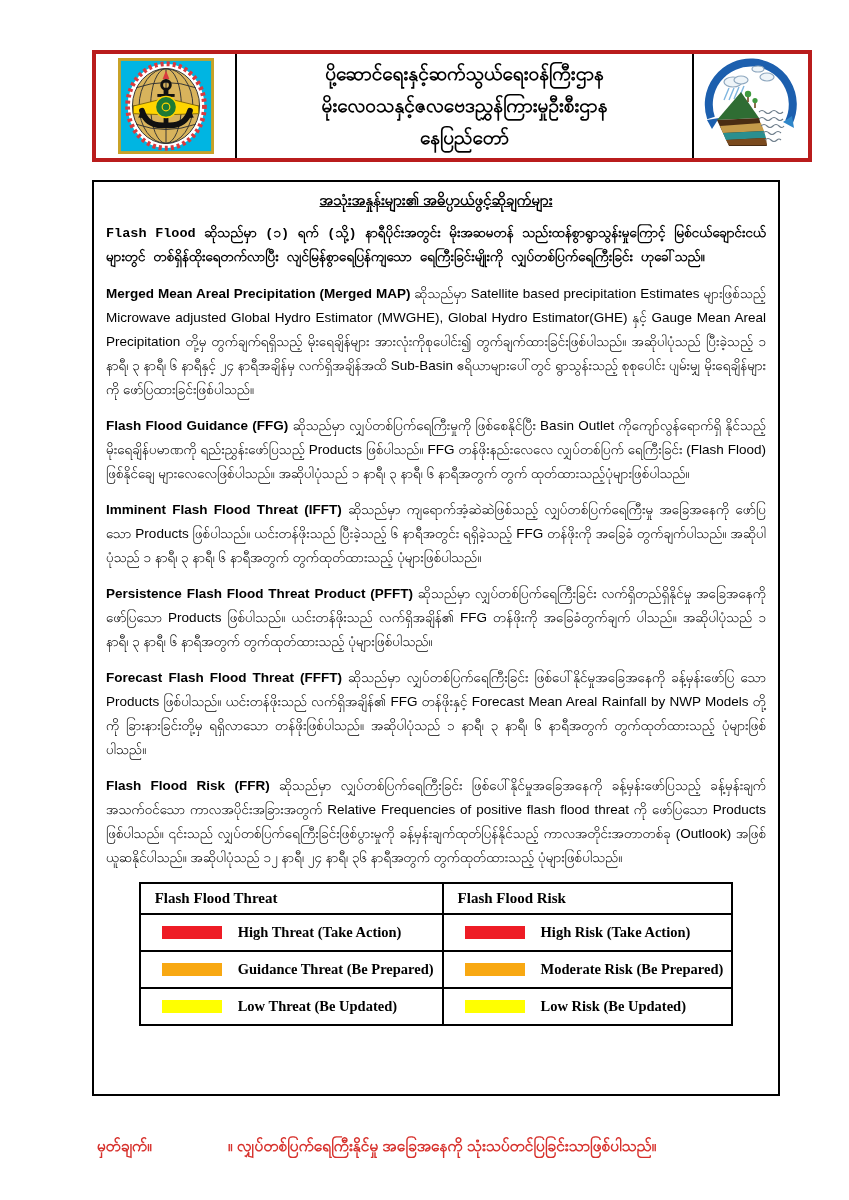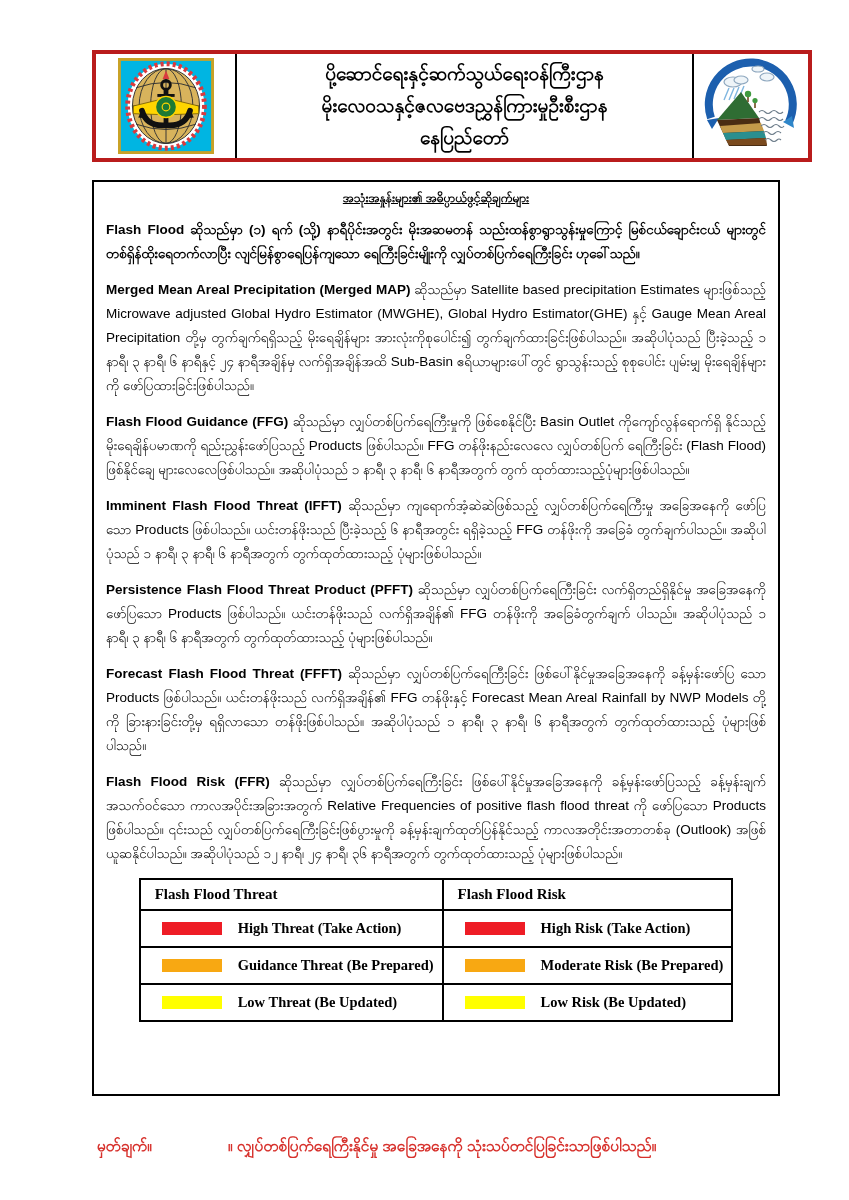--- a/index.html
+++ b/index.html
@@ -21,25 +21,25 @@
   .logo-motc{width:96px;height:96px;display:block;}
   .logo-dmh{width:100px;height:100px;display:block;}
   
   .main-box{
     position:absolute;left:92px;top:180px;width:688px;min-height:916px;
     border:2px solid #000;box-sizing:border-box;background:#fff;
     padding:6px 12px 12px;
   }
   .doc-title{
     text-align:center;font-weight:bold;text-decoration:underline;
-    font-size:12px;margin:2px 0 10px;color:#000;
+    font-size:15px;margin:2px 0 10px;color:#000;
   }
   .para{font-size:13.5px;line-height:24px;text-align:justify;margin:0 0 12px;color:#000;}
   .para .term{font-weight:bold;}
-  .para.bold-para{font-weight:bold;}
+  .para.bold-para{font-weight:bold;font-family:Liberation Mono, monospace;}
   
   table.trisk{
     border-collapse:collapse;margin:4px auto 0;width:540px;
     font-family:"Liberation Serif",serif;border:2px solid #000;
   }
   .trisk th,.trisk td{border:2px solid #000;box-sizing:border-box;}
   .trisk th{text-align:left;font-size:15px;font-weight:bold;padding:6px 14px;color:#000;}
   .trisk td{padding:9px 8px 9px 21px;font-weight:bold;font-size:14.5px;color:#000;white-space:nowrap;}
   .swatch{display:inline-block;width:60px;height:13px;margin-right:16px;vertical-align:-2px;}
   

